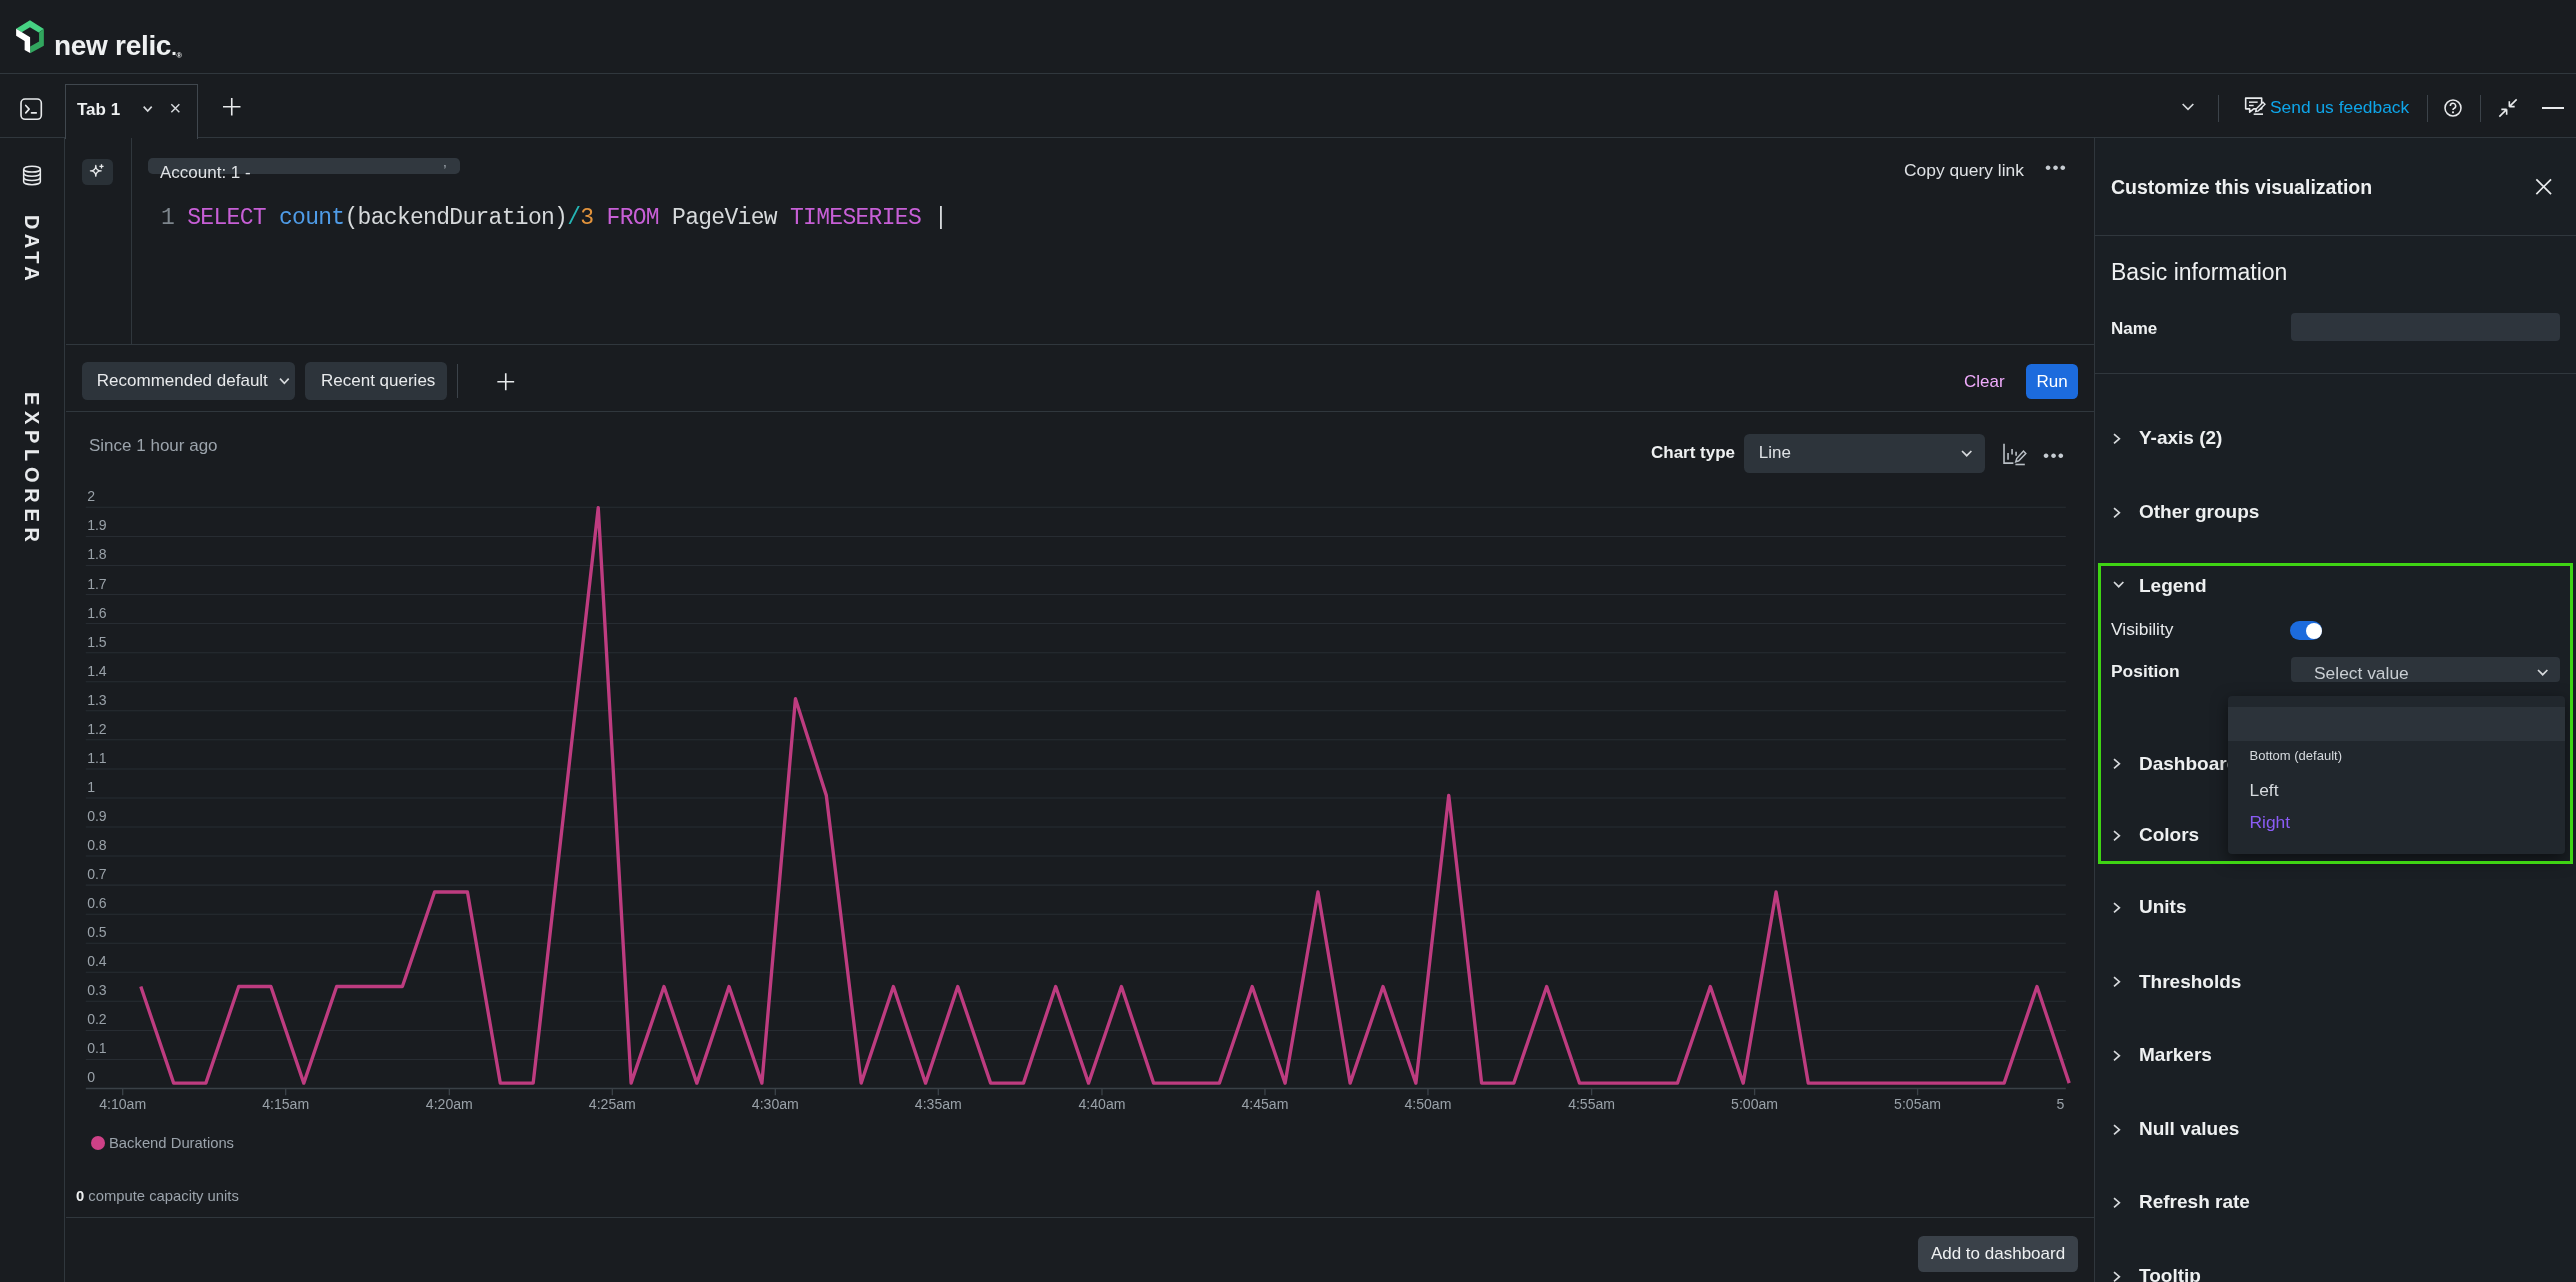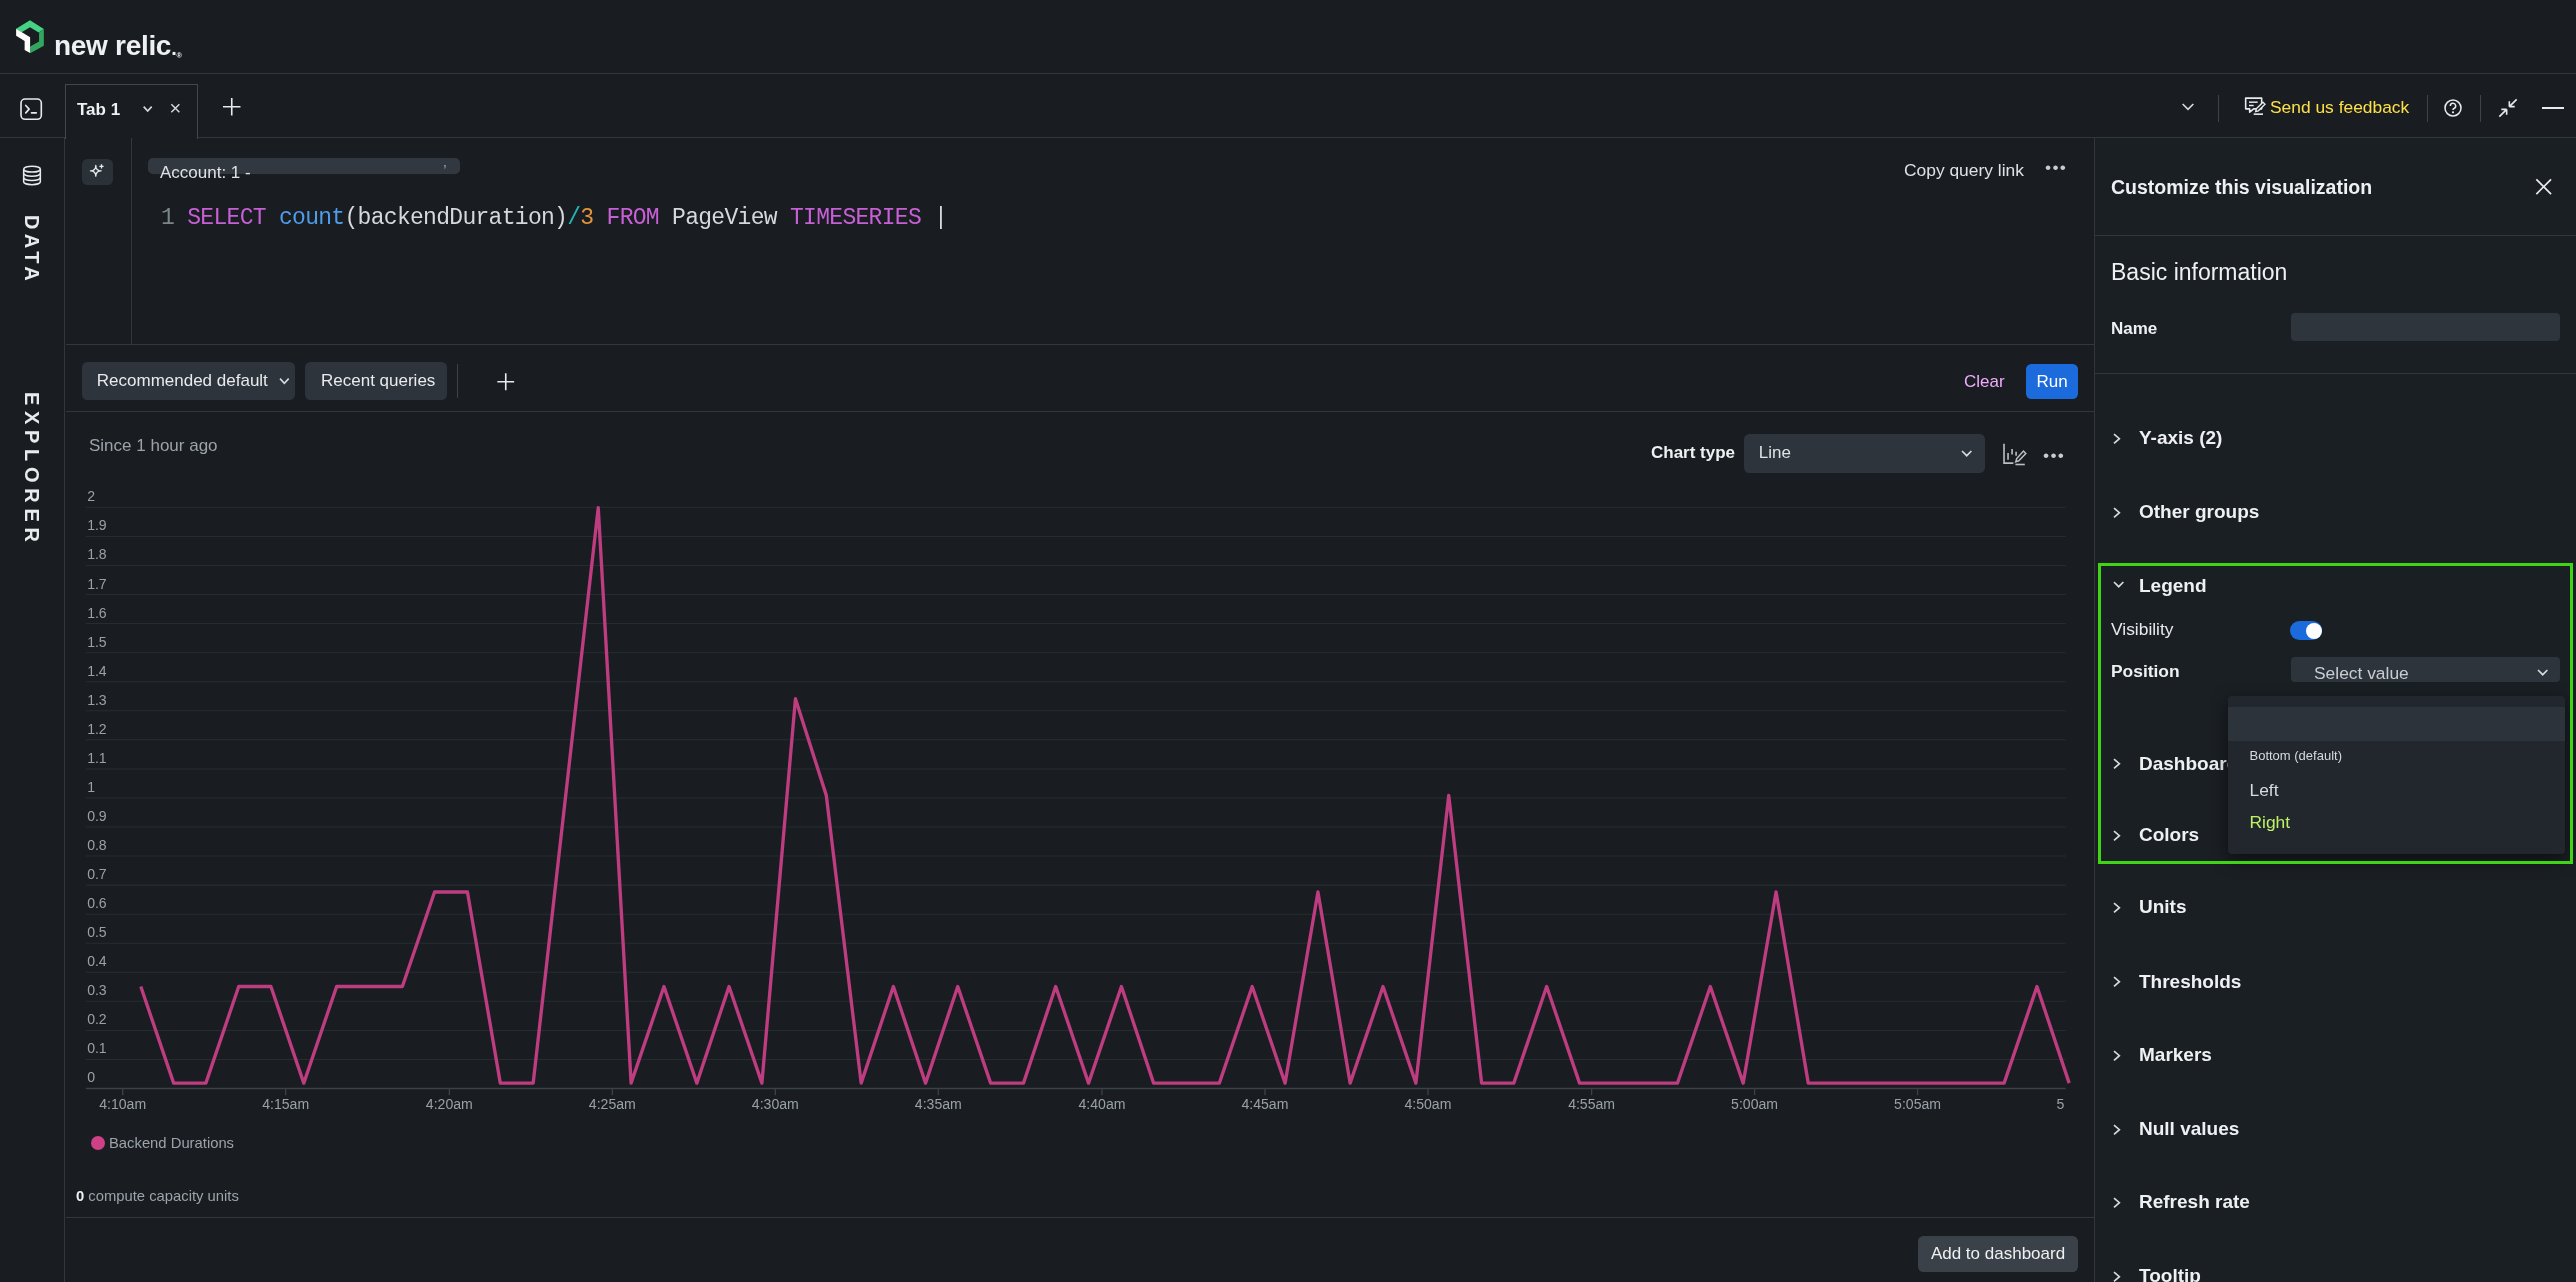--- a/index.html
+++ b/index.html
@@ -44,21 +44,21 @@
     <path d="M4 3 L12 11 L20 3" class="chev" stroke-width="3"></path>
   </svg>
 <div class="abs" style="left:2218px;top:95px;width:1.3px;height:27px;background:#3c434a;"></div>
 <svg class="abs" style="left:2243px;top:94px;" width="24" height="27" viewBox="0 0 36 40">
   <path d="M4 6 h24 v16 h-12 l-6 5 v-5 h-6 z" fill="none" stroke="#e8eaec" stroke-width="2.4" stroke-linejoin="round"></path>
   <line x1="9" y1="12" x2="22" y2="12" stroke="#e8eaec" stroke-width="2.2"></line>
   <line x1="9" y1="17" x2="16" y2="17" stroke="#e8eaec" stroke-width="2.2"></line>
   <path d="M20 22 L30 12 L33 15 L23 25 L19 26 z" fill="#1a1e23" stroke="#e8eaec" stroke-width="2"></path>
   <line x1="16" y1="30" x2="30" y2="30" stroke="#e8eaec" stroke-width="2.4"></line>
 </svg>
-<div class="abs" style="left:2270px;top:97px;font-size:17.4px;color:#fde047;">Send us feedback</div>
+<div class="abs" style="left:2270px;top:97px;font-size:17.4px;color:#0ea5e9;">Send us feedback</div>
 <div class="abs" style="left:2427px;top:95px;width:1.3px;height:27px;background:#3c434a;"></div>
 <svg class="abs" style="left:2444px;top:99px;" width="18" height="18" viewBox="0 0 27 27">
   <circle cx="13.5" cy="13.5" r="12" fill="none" stroke="#e8eaec" stroke-width="2.3"></circle>
   <path d="M9.5 10.5 a4 4 0 1 1 5.5 3.7 c-1.2.5-1.5 1.2-1.5 2.3" fill="none" stroke="#e8eaec" stroke-width="2.3"></path>
   <circle cx="13.5" cy="20" r="1.6" fill="#e8eaec"></circle>
 </svg>
 <div class="abs" style="left:2480px;top:95px;width:1.3px;height:27px;background:#3c434a;"></div>
 <svg class="abs" style="left:2498px;top:98px;" width="20" height="20" viewBox="0 0 30 30">
   <path d="M28 2 L17 13 M17 13 L17 5 M17 13 L25 13" stroke="#e8eaec" stroke-width="2.4" fill="none"></path>
   <path d="M2 28 L13 17 M13 17 L13 25 M13 17 L5 17" stroke="#e8eaec" stroke-width="2.4" fill="none"></path>
@@ -268,17 +268,17 @@
 <svg class="abs" style="left:2112px;top:829px;" width="9.4" height="13.4" viewBox="0 0 14 20">
     <path d="M3 3 L11 10 L3 17" class="chev" stroke="#c8cdd2"></path>
   </svg>
 <div class="abs" style="left:2139px;top:824px;"><span class="sec-title">Colors</span></div>
 
 <div class="abs" style="left:2228px;top:696px;width:337px;height:158px;background:#21272d;border-radius:4px;box-shadow:0 5.4px 16px rgba(0,0,0,0.5);">
   <div style="position:absolute;left:0px;top:10.7px;width:337px;height:34px;background:#2c333a;"></div>
   <div style="position:absolute;left:32px;top:747px;"></div>
   <div style="position:absolute;left:21.5px;top:52px;font-size:13px;color:#d6dade;">Bottom (default)</div>
   <div style="position:absolute;left:21.5px;top:84px;font-size:17.4px;color:#d6dade;">Left</div>
-  <div style="position:absolute;left:21.5px;top:116px;font-size:17.4px;color:#bef264;">Right</div>
+  <div style="position:absolute;left:21.5px;top:116px;font-size:17.4px;color:#8b5cf6;">Right</div>
 </div>
 
 <div class="abs" style="left:2098px;top:563px;width:475px;height:301px;border:3.4px solid #3fd414;"></div>
 
 
 </body></html>

